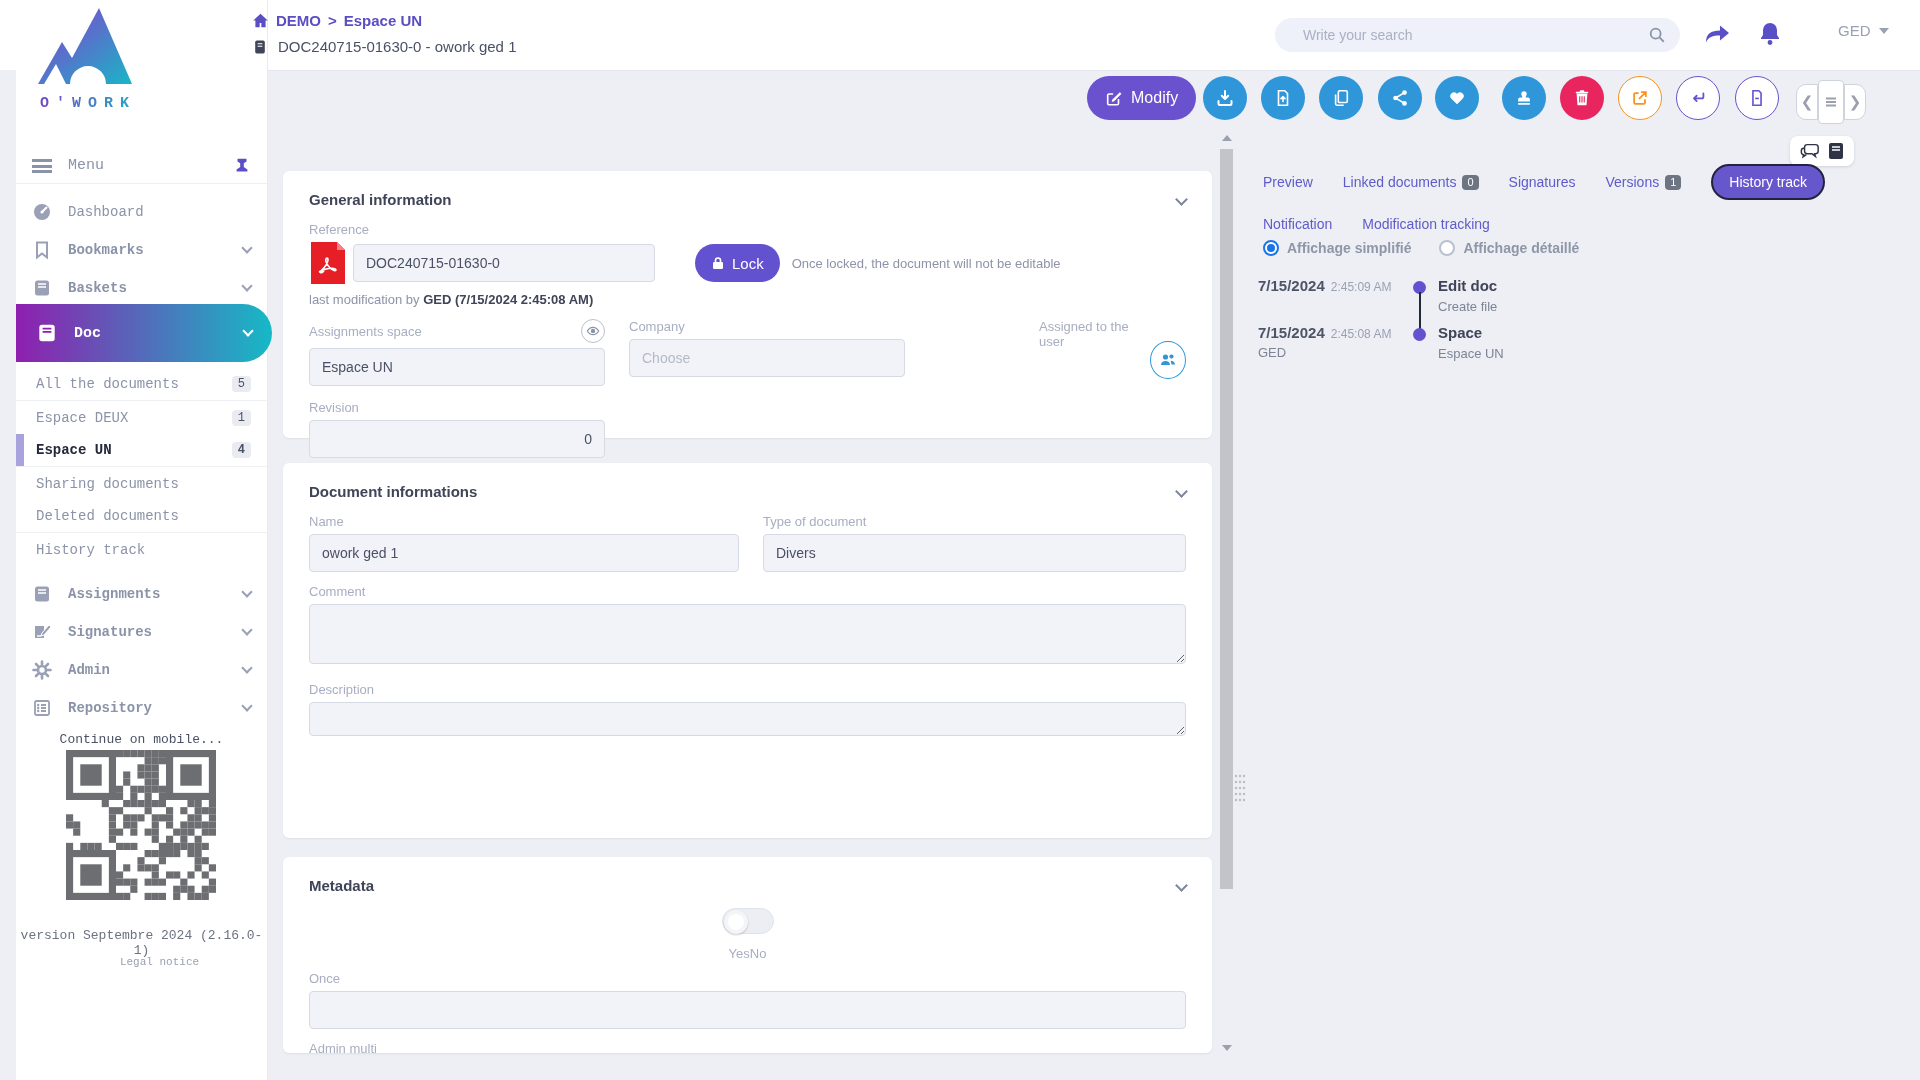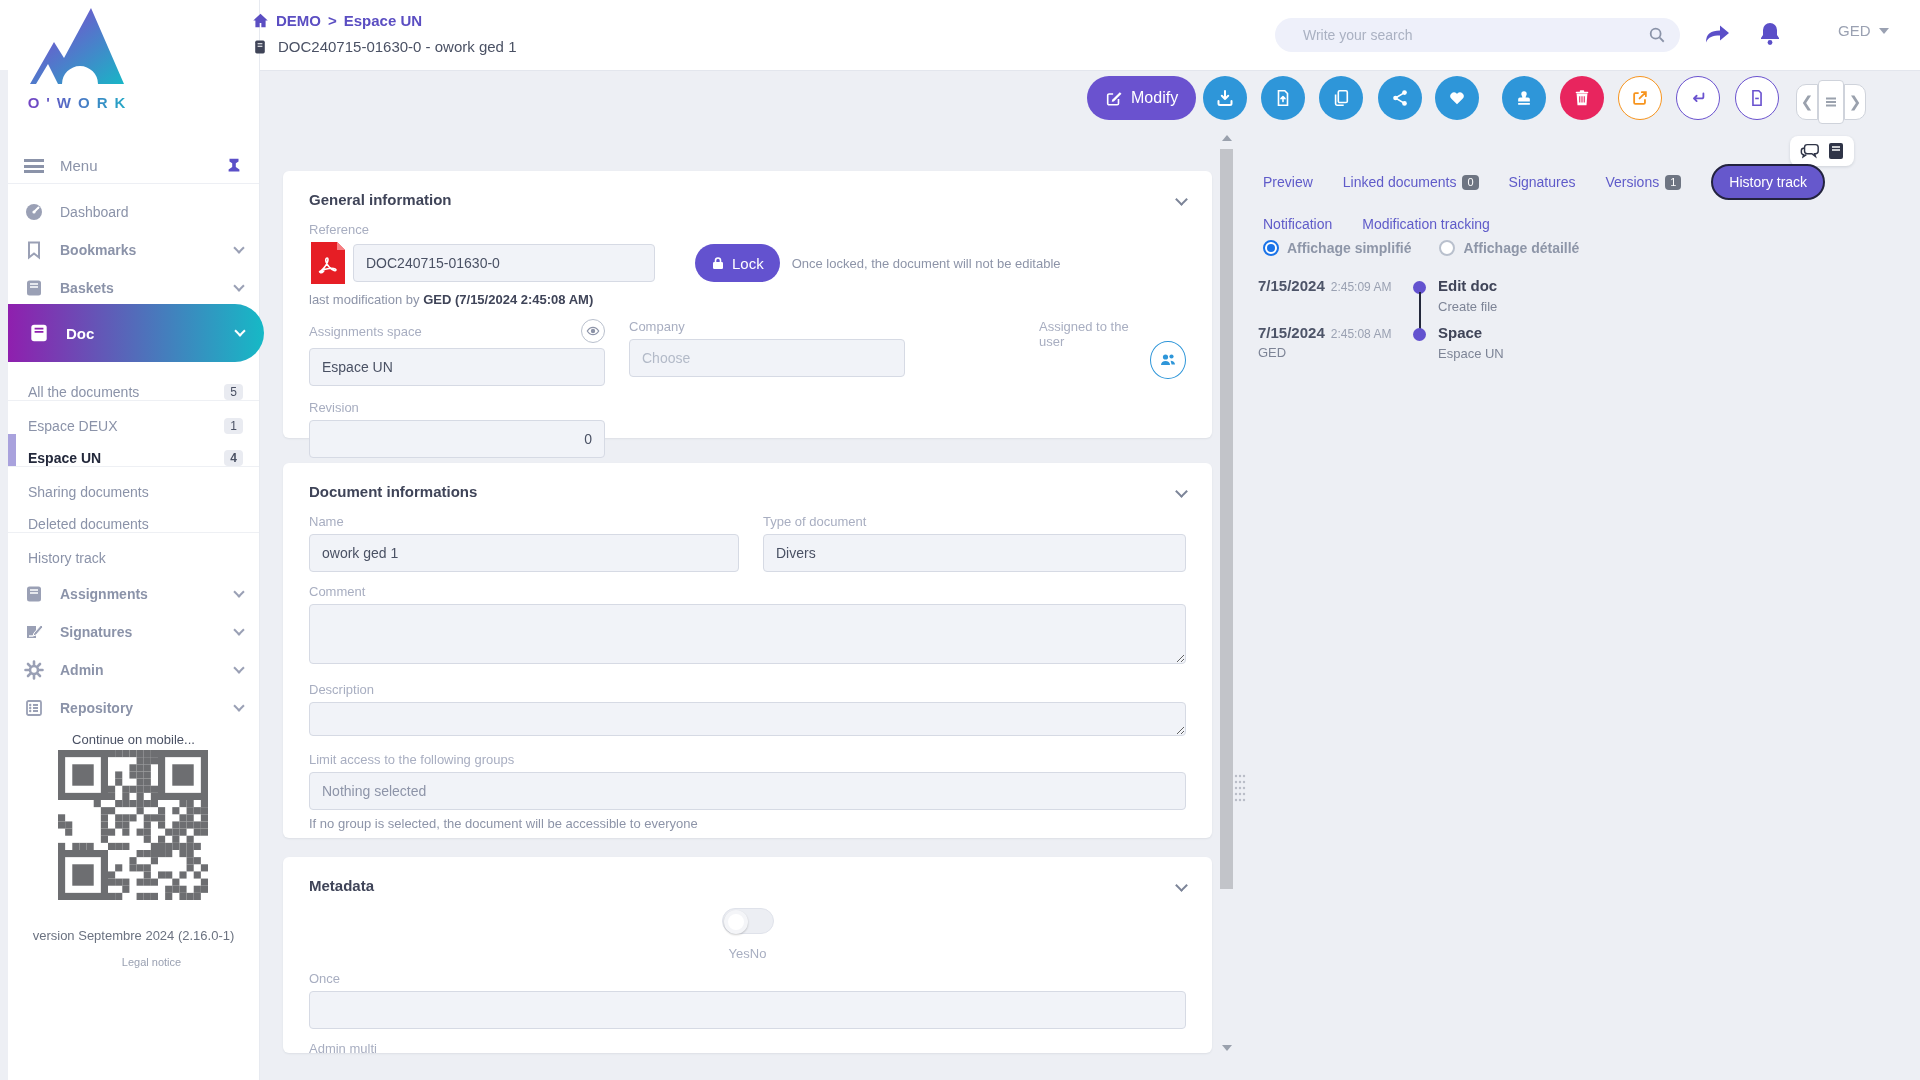--- a/index.html
+++ b/index.html
@@ -26,42 +26,42 @@
   .caret-down { width:0; height:0; border-left:5px solid transparent; border-right:5px solid transparent;
                 border-top:6px solid #9aa1b2; }
 
   
   .logo { position:absolute; left:12px; top:6px; width:120px; text-align:center; }
   .logo-text { font-size:15px; font-weight:bold; letter-spacing:7px; margin-top:2px;
                background:linear-gradient(90deg,#7a3bc4,#18b6c6);
                -webkit-background-clip:text; background-clip:text; color:transparent; }
 
   
-  .sidebar { position:absolute; left:8px; top:0; width:251px; height:1080px; background:#fff;
-             box-shadow:1px 0 0 #e7eaf0; }
+  .sidebar { position:absolute; left:16px; top:0; width:251px; height:1080px; background:#fff;
+             box-shadow:1px 0 0 #e7eaf0;font-family:Liberation Mono, monospace; }
   .menu-row { position:absolute; left:0; top:148px; width:251px; height:36px; display:flex;
               align-items:center; padding:0 16px; color:#8b93a9; font-size:15px;
               border-bottom:1px solid #edeff4; }
   .menu-row .txt { margin-left:16px; flex:1; }
   .burger { width:20px; height:14px; border-top:3px solid #8b93a9; border-bottom:3px solid #8b93a9; position:relative; }
   .burger::after { content:""; position:absolute; left:0; top:3px; width:100%; height:3px; background:#8b93a9; }
   .nav-item { position:absolute; left:0; width:251px; height:32px; display:flex; align-items:center;
               padding:0 16px; color:#8b93a9; font-size:14px; font-weight:bold; cursor:pointer; }
   .nav-item .ic { width:20px; height:20px; margin-right:16px; color:#9aa0b5; flex:none; }
   .nav-item .lb { flex:1; }
   .chev { width:8px; height:8px; border-right:2px solid #9aa0b5; border-bottom:2px solid #9aa0b5;
           transform:rotate(45deg); margin-top:-4px; }
   .doc-item { position:absolute; left:0; top:304px; width:256px; height:58px;
               background:linear-gradient(90deg,#8f1fae,#16b9c6);
               border-radius:0 30px 30px 0; display:flex; align-items:center; padding:0 20px;
               color:#fff; font-size:15px; font-weight:bold; }
   .doc-item .ic { width:22px; height:22px; margin-right:16px; color:#fff; }
   .doc-item .lb { flex:1; }
   .doc-item .chev { border-color:#fff; }
-  .sub-item { position:absolute; left:0; width:251px; height:33px; display:flex; align-items:flex-end;
+  .sub-item { position:absolute; left:0; width:251px; height:33px; display:flex; align-items:center;
               padding:0 16px 0 20px; font-size:14px; color:#8b93a9; cursor:pointer; }
   .sub-item .lb { flex:1; }
   .sub-item.rule { border-bottom:1px solid #eef0f4; }
   .sub-item.active { color:#23283b; font-weight:bold; }
   .active-bar { position:absolute; left:0; top:0; width:8px; height:100%; background:#a9a2dd; }
   .count-badge { background:#e9ebf1; color:#4a5164; font-size:12px; border-radius:4px;
                  padding:2px 6px; line-height:1; }
   .mobile-hint { position:absolute; left:0; top:732px; width:251px; text-align:center;
                  font-size:13px; color:#4a5164; }
   .qr { position:absolute; left:50px; top:750px; width:150px; height:150px; }
@@ -630,27 +630,20 @@
       </div>
     </div>
     <div style="margin-top:12px;">
       <div class="lbl">Comment</div>
       <textarea class="ta" style="height: 60px;"></textarea>
     </div>
     <div style="margin-top:14px;">
       <div class="lbl">Description</div>
       <textarea class="ta" style="height: 34px;"></textarea>
     </div>
-    <div style="margin-top:12px;">
-      <div class="lbl">Limit access to the following groups</div>
-      <div class="inp" style="display:flex; align-items:center; color:#8d94a8;">
-        <span>Nothing selected</span>
-      </div>
-      <div class="note" style="margin-top:6px;">If no group is selected, the document will be accessible to everyone</div>
-    </div>
   </div>
 
   <div class="card" style="top:857px; height:196px; overflow:hidden;">
     <div class="card-title-row">
       <span class="card-title">Metadata</span>
       <span class="collapse-chev"></span>
     </div>
     <div style="display:flex; align-items:center; gap:12px;flex-direction:column;">
       <span class="toggle">
           <span class="knob"></span>

